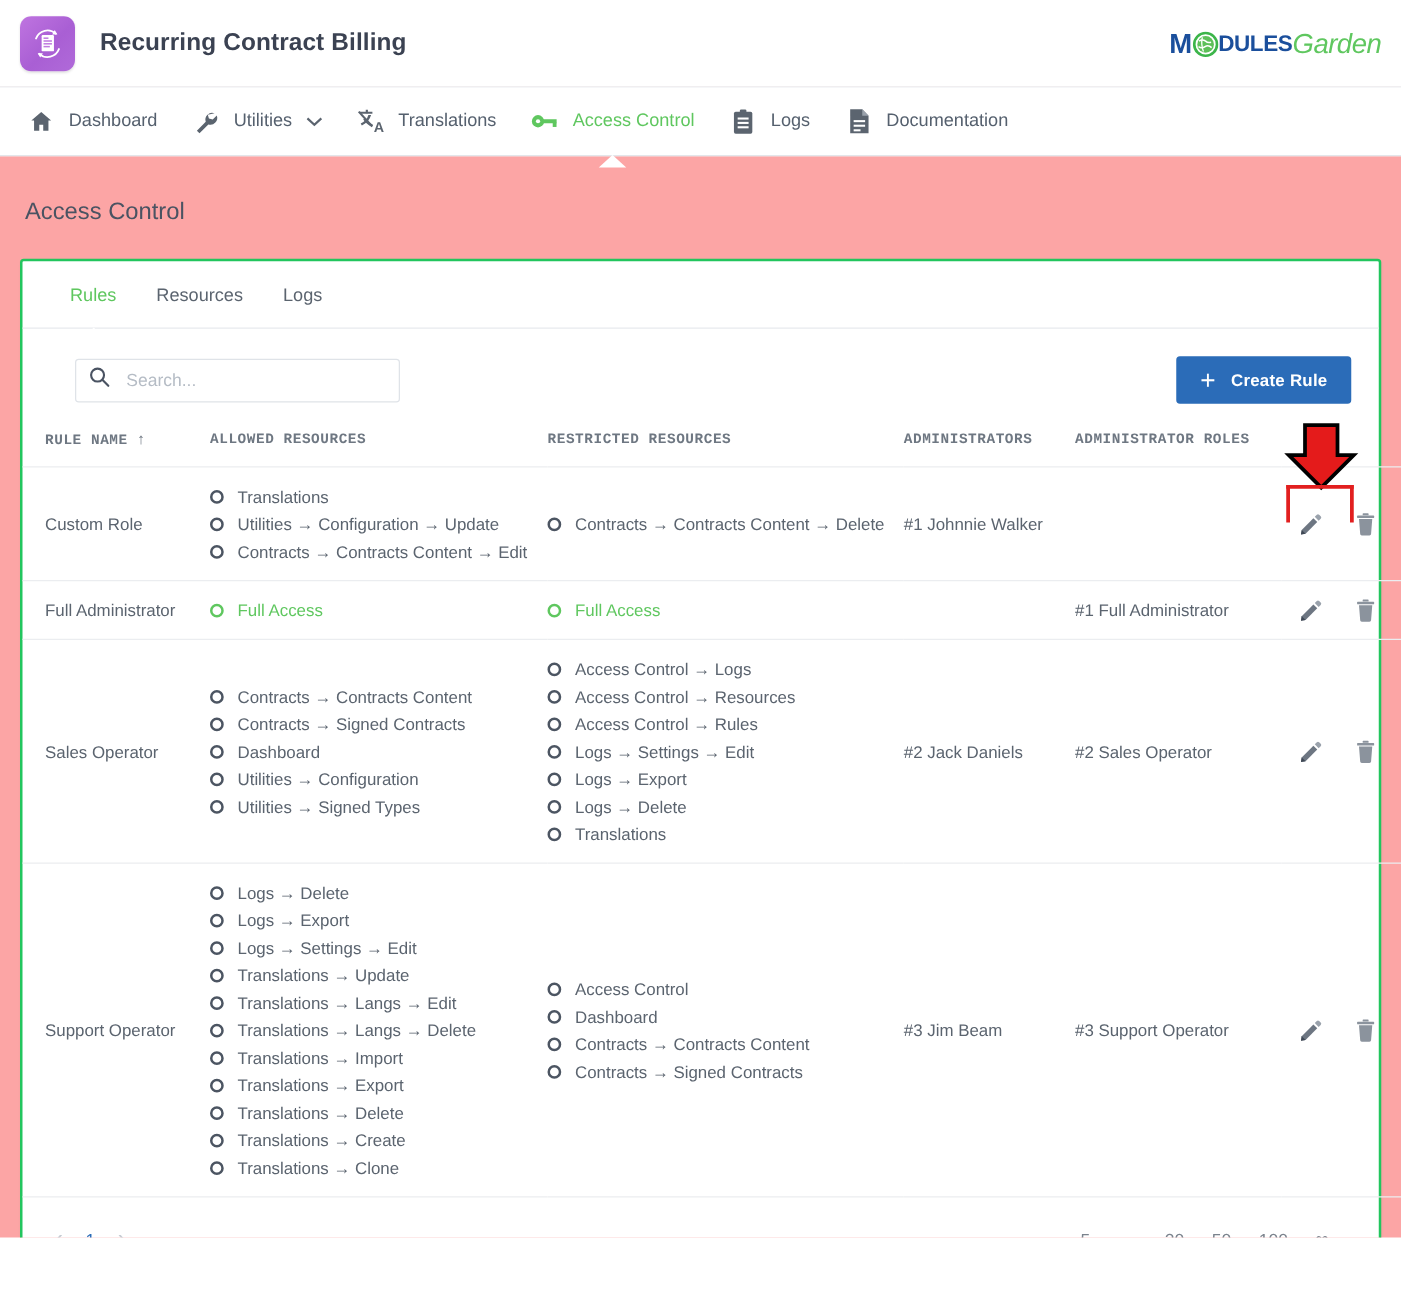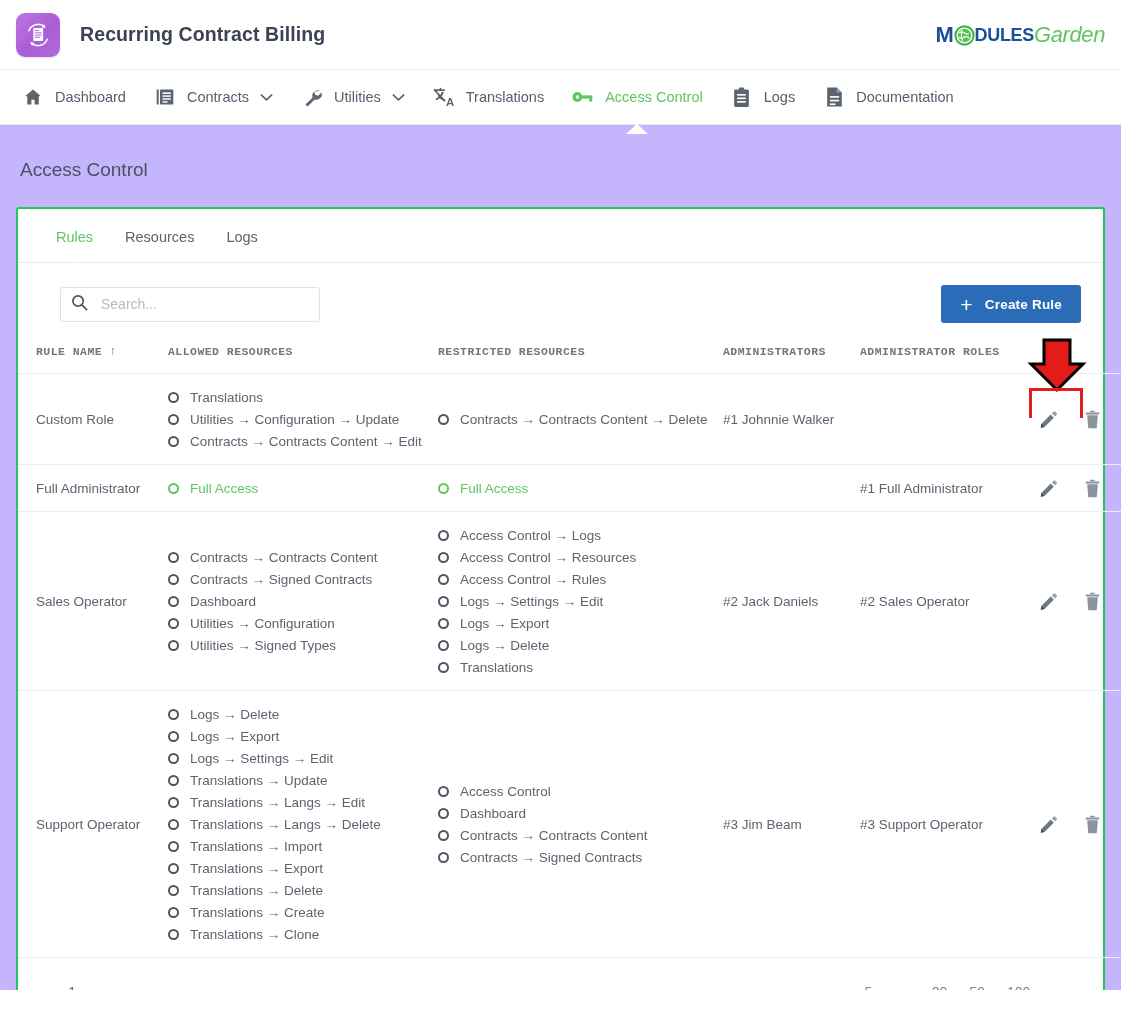--- a/index.html
+++ b/index.html
@@ -3,21 +3,21 @@
 <meta charset="utf-8">
 <style>
   * { box-sizing: border-box; }
   html, body {
     margin: 0; padding: 0;
     width: 1121px; height: 1031px;
     background: #ffffff;
     font-family: "Liberation Sans", sans-serif;
     -webkit-font-smoothing: antialiased;
   }
-  .page { position: relative; width: 1121px; height: 990px; overflow: hidden; background:#c4b5fd; }
+  .page { position: relative; width: 1121px; height: 990px; overflow: hidden; background:#fca5a5; }
 
   
   .brandbar {
     height: 69px; background:#fff; display:flex; align-items:center;
     padding: 0 16px; position:relative;
   }
   .app-icon {
     width: 44px; height: 44px; border-radius: 9px;
     background: linear-gradient(135deg,#bf74e0 0%, #a95fd4 55%, #b06ad9 100%);
     display:flex; align-items:center; justify-content:center; flex:0 0 auto;
@@ -175,40 +175,20 @@
 
     <div class="nav-item">
       <span class="nav-ico">
         <svg width="20" height="20" viewBox="0 0 24 24" fill="#5b646f">
             <path d="M12 3 L2.5 11.2 h2.6 V21 h5 v-5.6 h3.8 V21 h5 v-9.8 h2.6 z"></path>
           </svg>
       </span>
       <span>Dashboard</span>
     </div>
 
-    <div class="nav-item">
-      <span class="nav-ico">
-        <svg width="20" height="20" viewBox="0 0 24 24" fill="#5b646f">
-          <rect x="2" y="3" width="2.4" height="18"></rect>
-          <rect x="6" y="3" width="16" height="18" rx="1.2"></rect>
-          <g fill="#ffffff">
-              <rect x="9" y="6.5" width="10" height="1.8"></rect>
-              <rect x="9" y="10" width="10" height="1.8"></rect>
-              <rect x="9" y="13.5" width="10" height="1.8"></rect>
-              <rect x="9" y="17" width="6" height="1.8"></rect>
-            </g>
-        </svg>
-      </span>
-      <span>Contracts</span>
-      <span class="nav-caret">
-        <svg width="13" height="9" viewBox="0 0 14 9" fill="none" stroke="#5b646f" stroke-width="1.9">
-            <path d="M1 1.5 L7 7 L13 1.5"></path>
-          </svg>
-      </span>
-    </div>
 
     <div class="nav-item">
       <span class="nav-ico">
         <svg width="21" height="21" viewBox="0 0 24 24" fill="#5b646f">
           <path d="M20.2 4.2 a6.2 6.2 0 0 0 -8.1 7.7 L4 20 l2.4 2.4 l8.1 -8.1 a6.2 6.2 0 0 0 7.7 -8.1 L18.5 9.9 L15 8.9 L14 5.4 z"></path>
         </svg>
       </span>
       <span>Utilities</span>
       <span class="nav-caret">
         <svg width="13" height="9" viewBox="0 0 14 9" fill="none" stroke="#5b646f" stroke-width="1.9">

